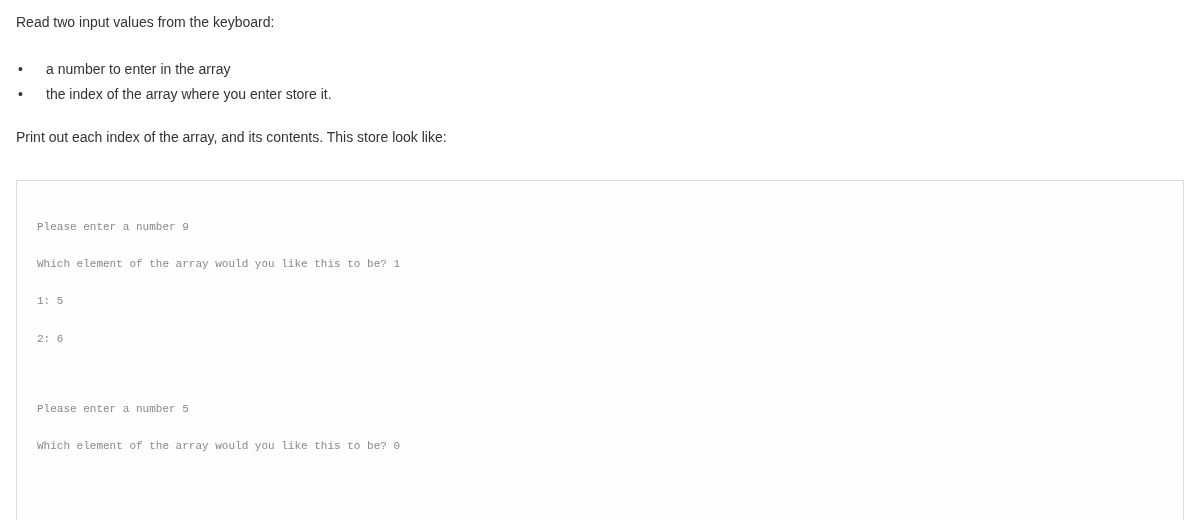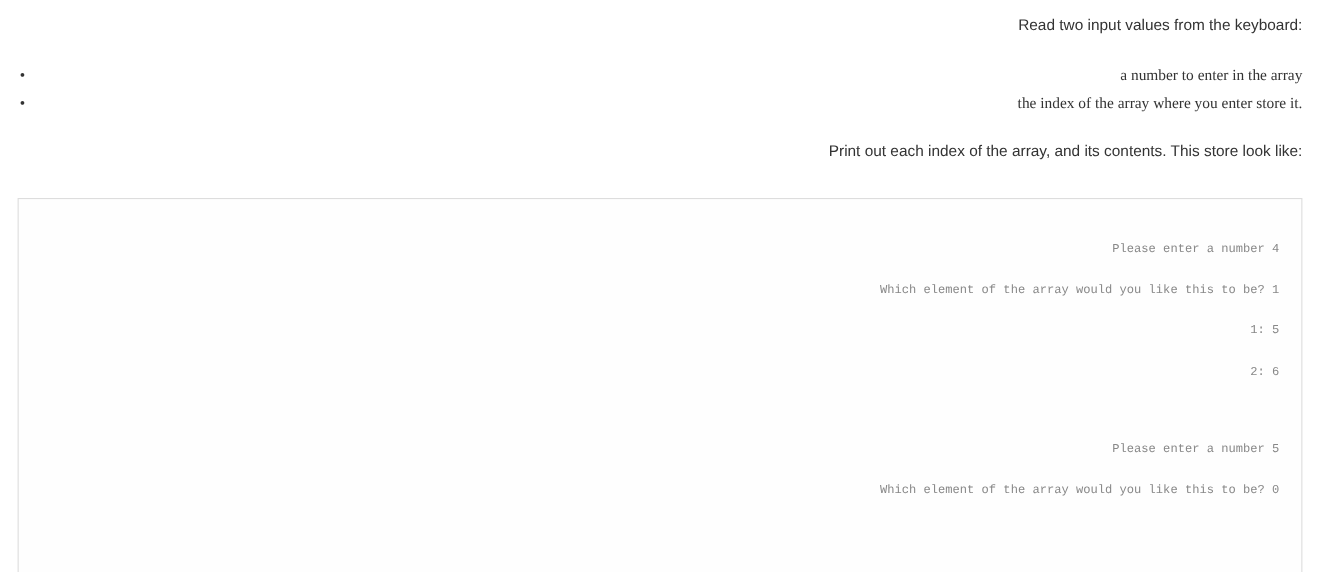--- a/index.html
+++ b/index.html
@@ -1,19 +1,18 @@
 <!DOCTYPE html>
 <html><head>
   <meta charset="utf-8">
   <style>
     * {
       margin: 0;
       padding: 0;
       box-sizing: border-box;
-      text-align: right;
     }
     body {
       font-family: -apple-system, BlinkMacSystemFont, "Segoe UI", Helvetica, Arial, sans-serif;
       font-size: 14px;
       color: #333;
       background: #fff;
       padding: 12px 16px;
       line-height: 1.5;
     }
     .paragraph {
@@ -21,21 +20,20 @@
     }
     ul {
       list-style: none;
       margin-bottom: 22px;
       padding-left: 0;
     }
     ul li {
       position: relative;
       padding-left: 30px;
       margin-bottom: 4px;
-      font-family: Liberation Serif, serif;
     }
     ul li::before {
       content: "•";
       position: absolute;
       left: 2px;
       top: 0;
       font-size: 14px;
       color: #333;
     }
     .code-block {
@@ -65,21 +63,21 @@
 <div class="intro-gap"></div>
 
 <ul>
   <li>a number to enter in the array</li>
   <li>the index of the array where you enter store it.</li>
 </ul>
 
 <p class="paragraph">Print out each index of the array, and its contents. This store look like:</p>
 
 <div class="code-block">
-<div>Please enter a number 4</div>
+<div>Please enter a number 9</div>
 <div>Which element of the array would you like this to be? 1</div>
 <div>1: 5</div>
 <div>2: 6</div>
 <div class="block-gap"></div>
 <div>Please enter a number 5</div>
 <div>Which element of the array would you like this to be? 0</div>
 
 
 
 

